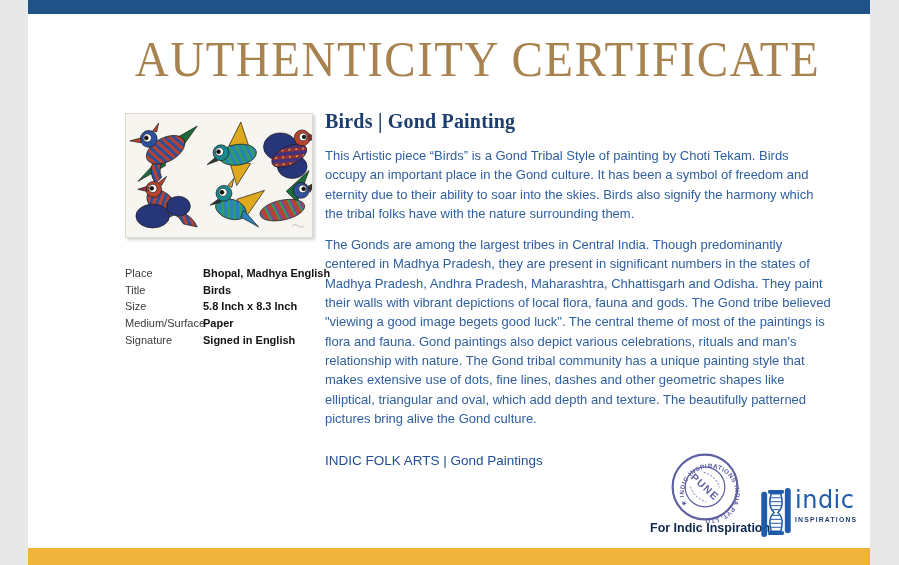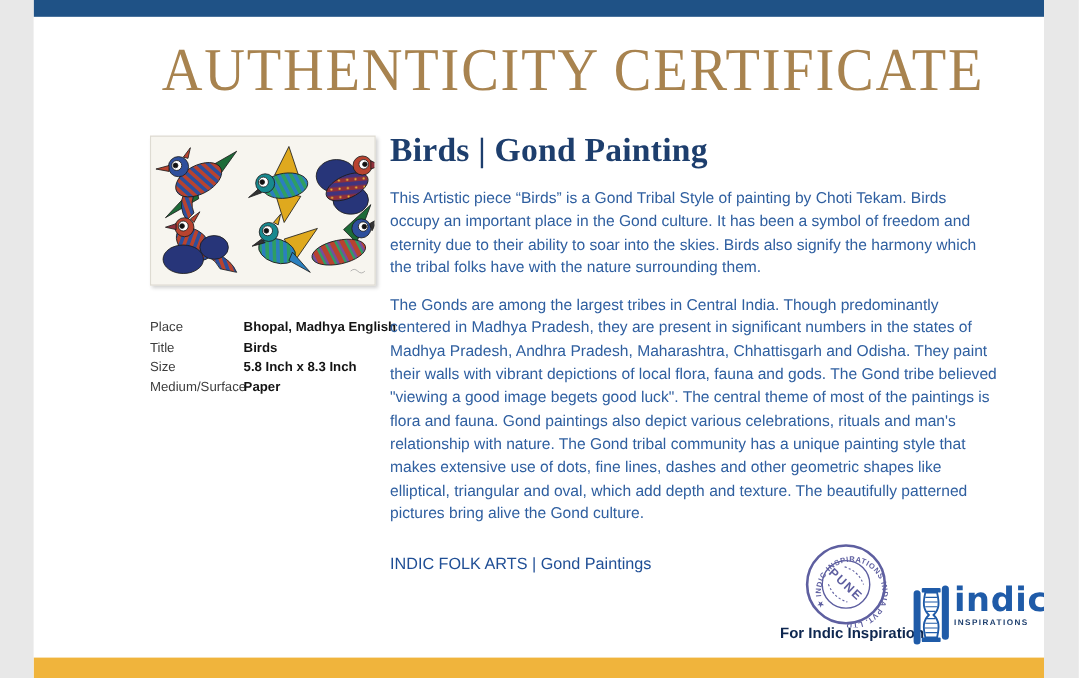--- a/index.html
+++ b/index.html
@@ -41,21 +41,21 @@
     box-shadow: 2px 2px 3px rgba(0,0,0,0.18);
   }
   .painting-frame svg { display: block; width: 100%; height: 100%; }
   .details { margin-top: 27px; }
   .detail-row { display: flex; line-height: 16.7px; font-size: 11px; }
   .detail-label { width: 78px; color: #3d3d3d; font-weight: 400; flex: 0 0 78px; }
   .detail-value { color: #131313; font-weight: 700; white-space: nowrap; }
   .right-col { position: absolute; left: 297px; top: 110px; width: 508px; }
   .artwork-heading {
     font-family: "Liberation Serif", "DejaVu Serif", serif;
-    font-size: 28px;
+    font-size: 20px;
     font-weight: 700;
     color: #1d3e6d;
     letter-spacing: 0.2px;
   }
   .artwork-subtitle {
     margin-top: 12px;
     font-size: 13.5px;
     font-style: italic;
     font-weight: 700;
     color: #2f5fa0;
@@ -76,22 +76,22 @@
   }
   .stamp-svg { position: absolute; left: 641px; top: 451px; }
   .stamp-caption {
     position: absolute; left: 622px; top: 521px;
     font-size: 12.5px; font-weight: 700; color: #0e2750;
     white-space: nowrap;
   }
   .logo-block { position: absolute; left: 733px; top: 484px; display: flex; }
   .logo-text { margin-left: 4px; margin-top: 3px; }
   .logo-word {
-    font-size: 28px; line-height: 26px;
-    color: #1f5ba8; letter-spacing: 0.5px; font-weight: 700;
+    font-size: 24px; line-height: 26px;
+    color: #1f5ba8; letter-spacing: 0.5px; font-weight: 400;
     font-family: "DejaVu Sans", sans-serif;
   }
   .logo-tagline {
     margin-top: 3px;
     font-size: 6.8px; font-weight: 700;
     letter-spacing: 1.2px; color: #1d3e6d;
   }
 </style>
 </head>
 <body>
@@ -204,20 +204,24 @@
         <span class="detail-label">Title</span>
         <span class="detail-value">Birds</span>
       </div>
       <div class="detail-row">
         <span class="detail-label">Size</span>
         <span class="detail-value">5.8 Inch x 8.3 Inch</span>
       </div>
       <div class="detail-row">
         <span class="detail-label">Medium/Surface</span>
         <span class="detail-value">Paper</span>
+      </div>
+      <div class="detail-row">
+        <span class="detail-label">Signature</span>
+        <span class="detail-value">Signed in English</span>
       </div>
     </div>
   </div>
 
   <div class="right-col">
     <h2 class="artwork-heading">Birds | Gond Painting</h2>
     <p class="body-para">This Artistic piece “Birds” is a Gond Tribal Style of painting by Choti Tekam. Birds occupy an important place in the Gond culture. It has been a symbol of freedom and eternity due to their ability to soar into the skies. Birds also signify the harmony which the tribal folks have with the nature surrounding them.</p>
     <p class="body-para">The Gonds are among the largest tribes in Central India. Though predominantly centered in Madhya Pradesh, they are present in significant numbers in the states of Madhya Pradesh, Andhra Pradesh, Maharashtra, Chhattisgarh and Odisha. They paint their walls with vibrant depictions of local flora, fauna and gods. The Gond tribe believed "viewing a good image begets good luck". The central theme of most of the paintings is flora and fauna. Gond paintings also depict various celebrations, rituals and man's relationship with nature. The Gond tribal community has a unique painting style that makes extensive use of dots, fine lines, dashes and other geometric shapes like elliptical, triangular and oval, which add depth and texture.  The beautifully patterned pictures bring alive the Gond culture.</p>
     <p class="collection-line">INDIC FOLK ARTS | Gond Paintings</p>
   </div>

